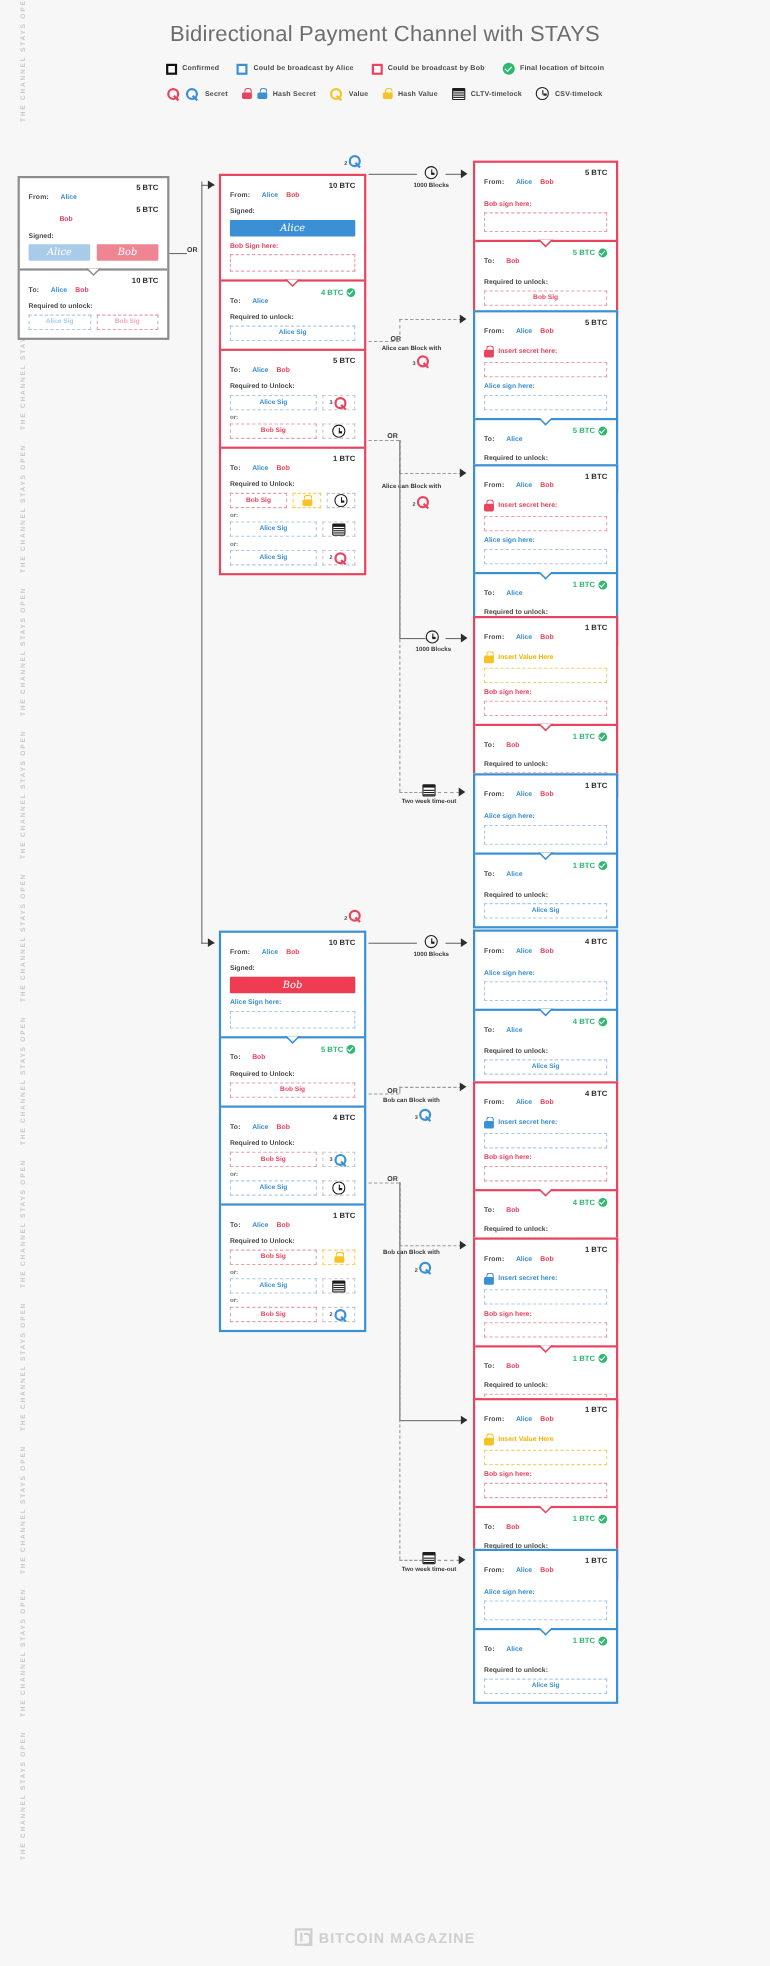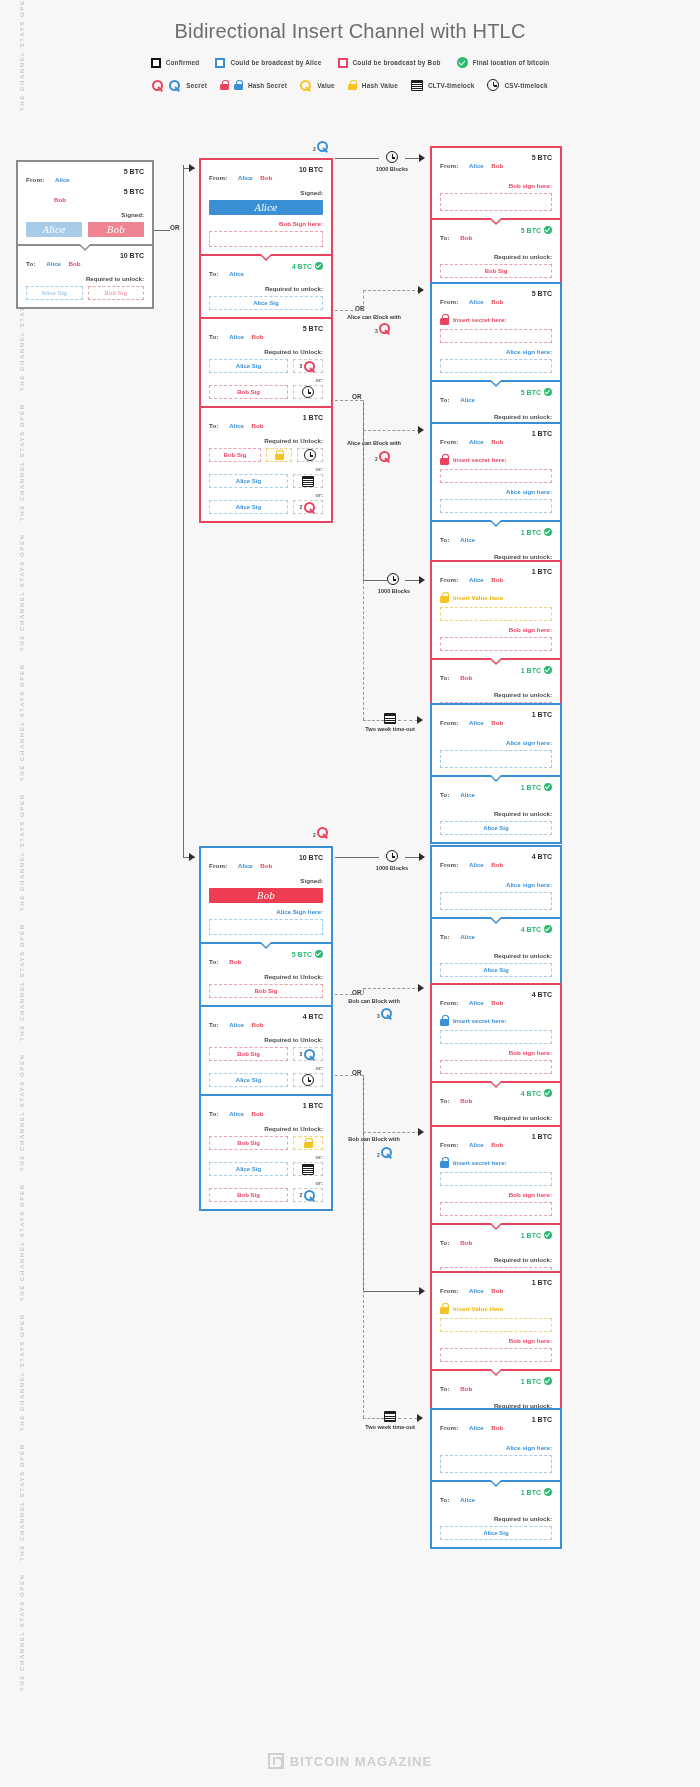--- a/index.html
+++ b/index.html
@@ -54,21 +54,21 @@
   .side-text {
     position:absolute; left:8px; top:0; width:24px; height:1787px;
     color:#c9c9c9; font-size:6px; letter-spacing:1.6px; font-weight:700;
   }
   .side-text div {
     position:absolute; left:-34px; width:96px; text-align:center;
     transform:rotate(-90deg); white-space:nowrap;
   }
 
   
-  .tx { position:absolute; background:#fff;text-align:right; }
+  .tx { position:absolute; background:#fff; }
   .tx.black { border:2px solid #8c8c8c; }
   .tx.blue  { border:2px solid #3b8fd4; }
   .tx.red   { border:2px solid #e8445f; }
 
   .sec { padding:6px 8px 7px 8px; position:relative; }
   .sec + .sec { border-top-width:2px; border-top-style:solid; }
   .tx.black .sec + .sec { border-top-color:#8c8c8c; }
   .tx.blue  .sec + .sec { border-top-color:#3b8fd4; }
   .tx.red   .sec + .sec { border-top-color:#e8445f; }
 
@@ -139,21 +139,21 @@
     display:flex; align-items:center; justify-content:center; gap:6px;
     color:#cfcfcf; font-size:13px; font-weight:700; letter-spacing:1px; }
   .bmlogo { width:16px; height:16px; border:2px solid #cfcfcf; position:relative; }
   .bmlogo:before{content:"";position:absolute;left:3px;top:2px;width:2px;height:8px;background:#cfcfcf;}
   .bmlogo:after{content:"";position:absolute;left:6px;top:2px;width:5px;height:8px;
      border:2px solid #cfcfcf;border-left:none;border-radius:0 4px 4px 0;}
 </style>
 </head>
 <body>
 
-<div class="title">Bidirectional Insert Channel with HTLC</div>
+<div class="title">Bidirectional Payment Channel with STAYS</div>
 
 <div class="legend">
   <div class="legend-row r1">
     <div class="legend-item">
       <span class="sq"></span>
       <span class="lbl">Confirmed</span>
     </div>
     <div class="legend-item">
       <span class="sq blue"></span>
       <span class="lbl">Could be broadcast by Alice</span>

